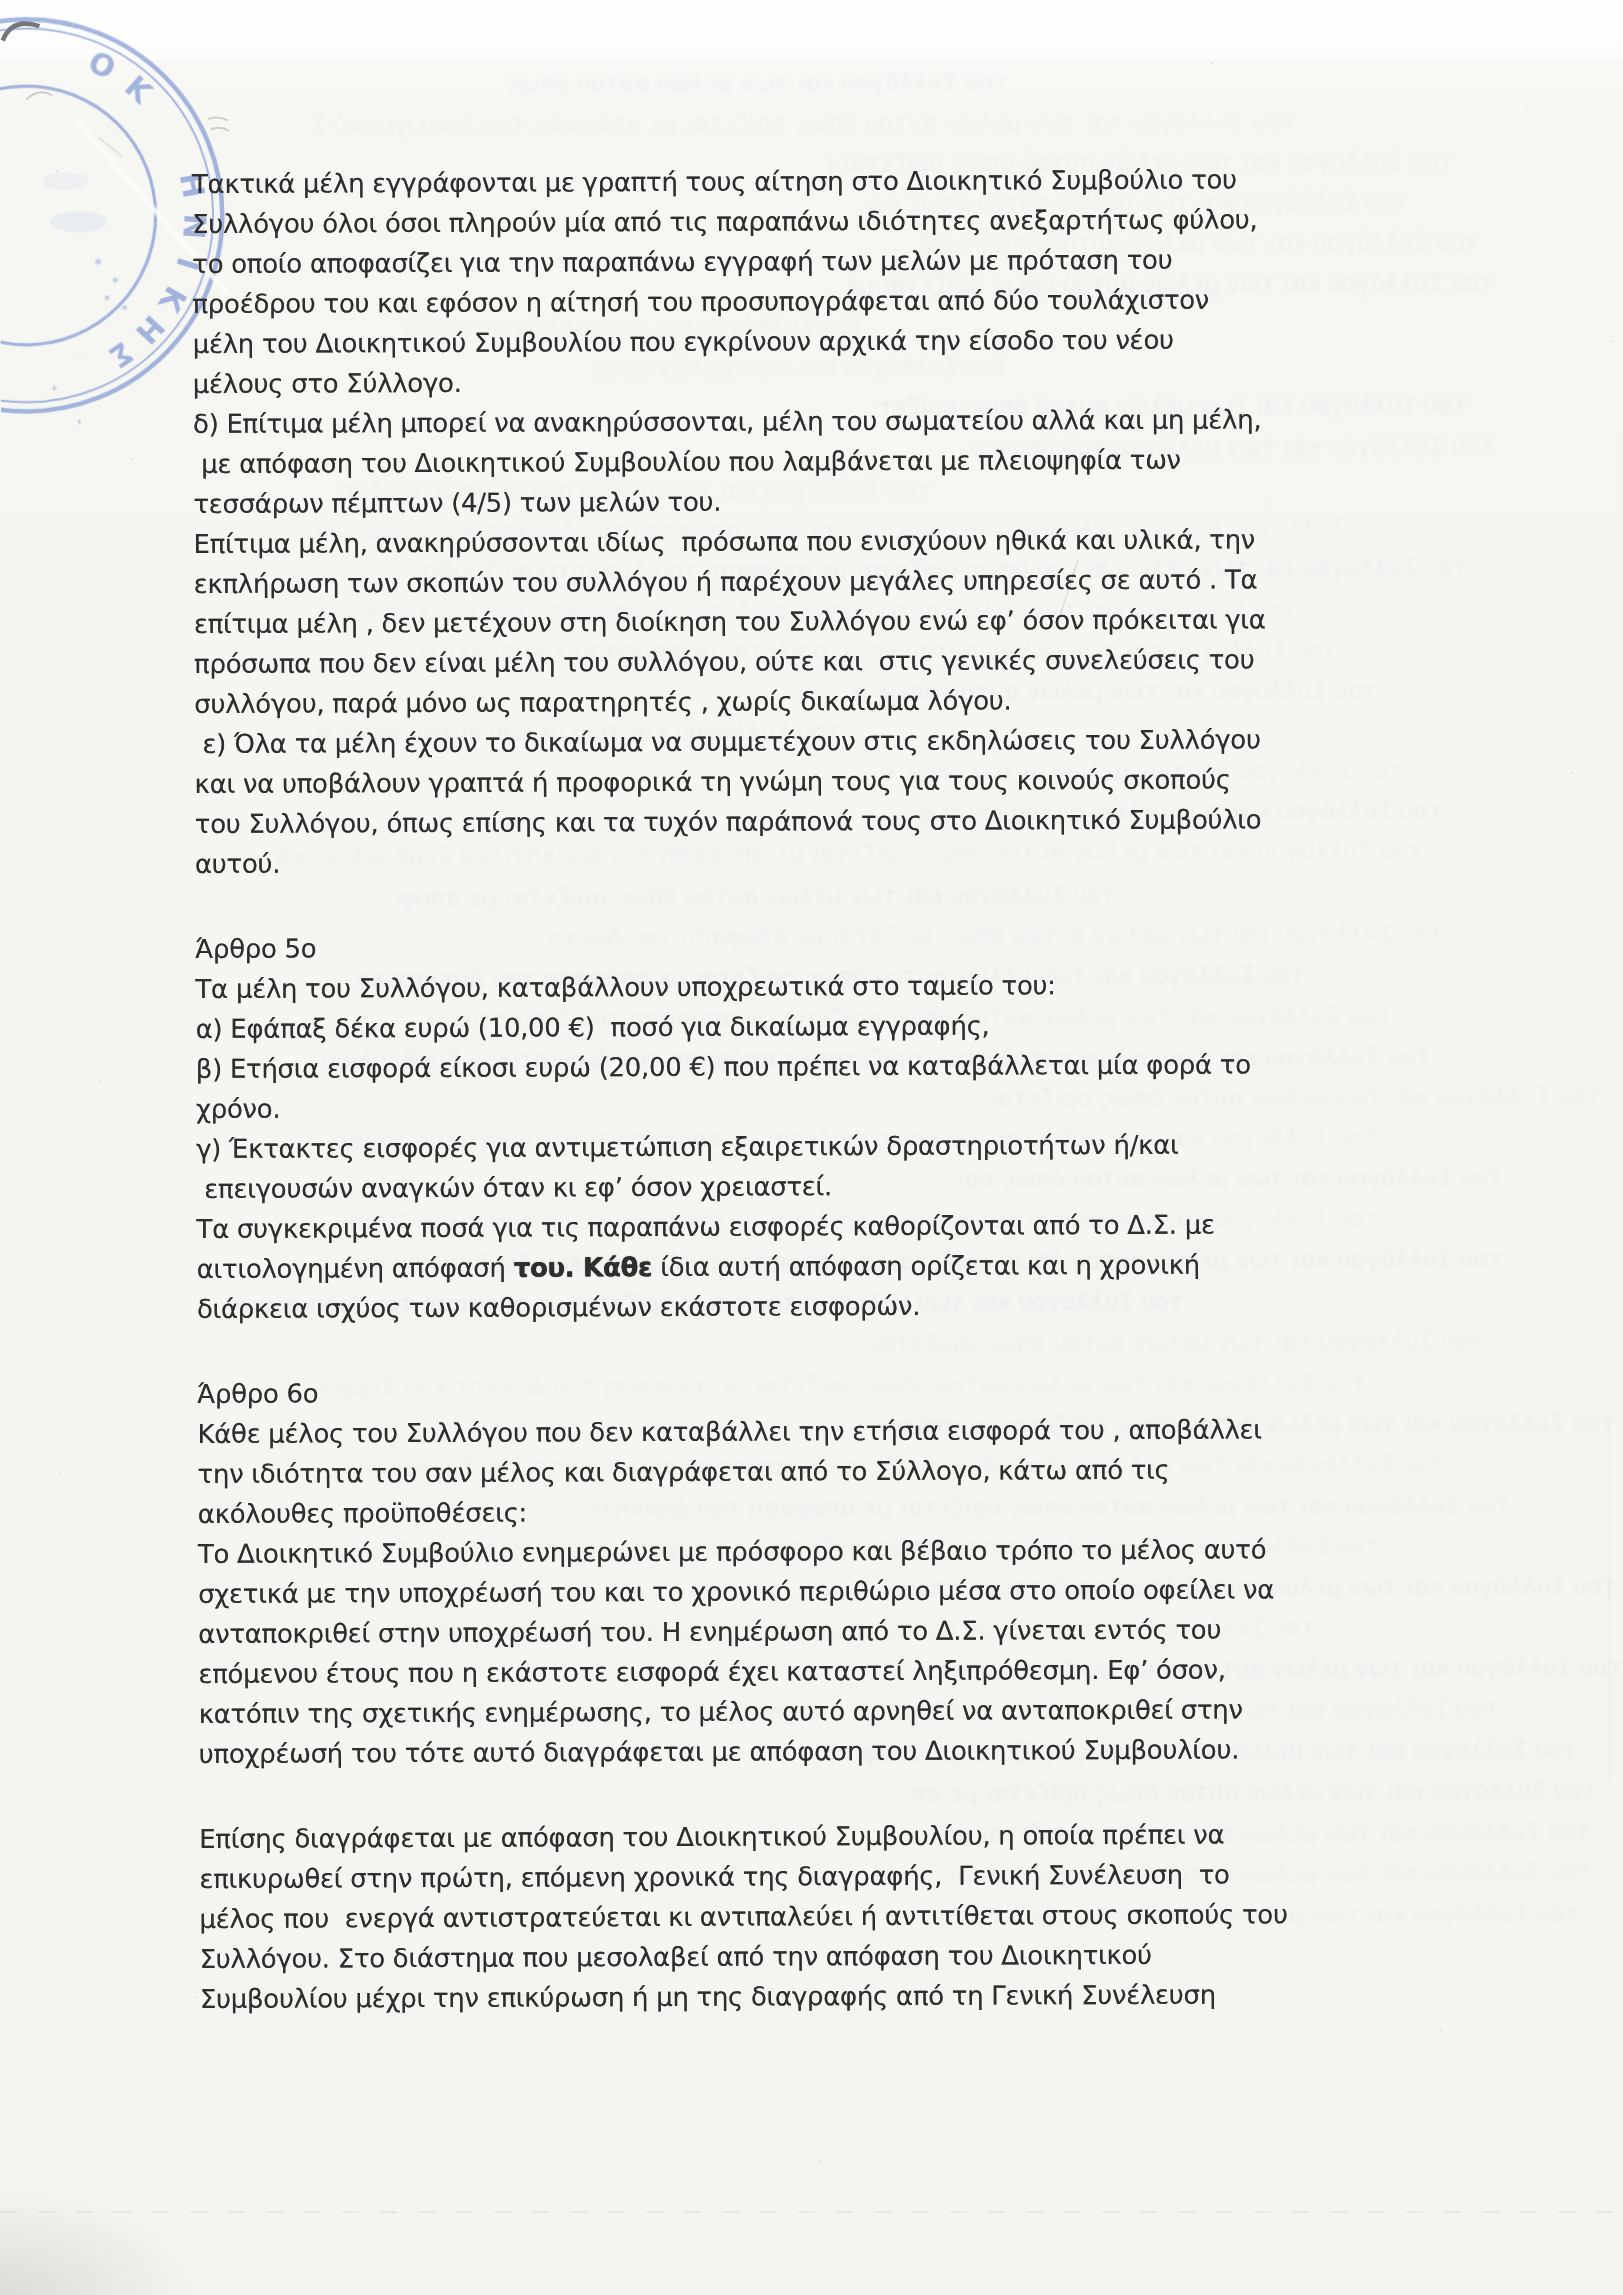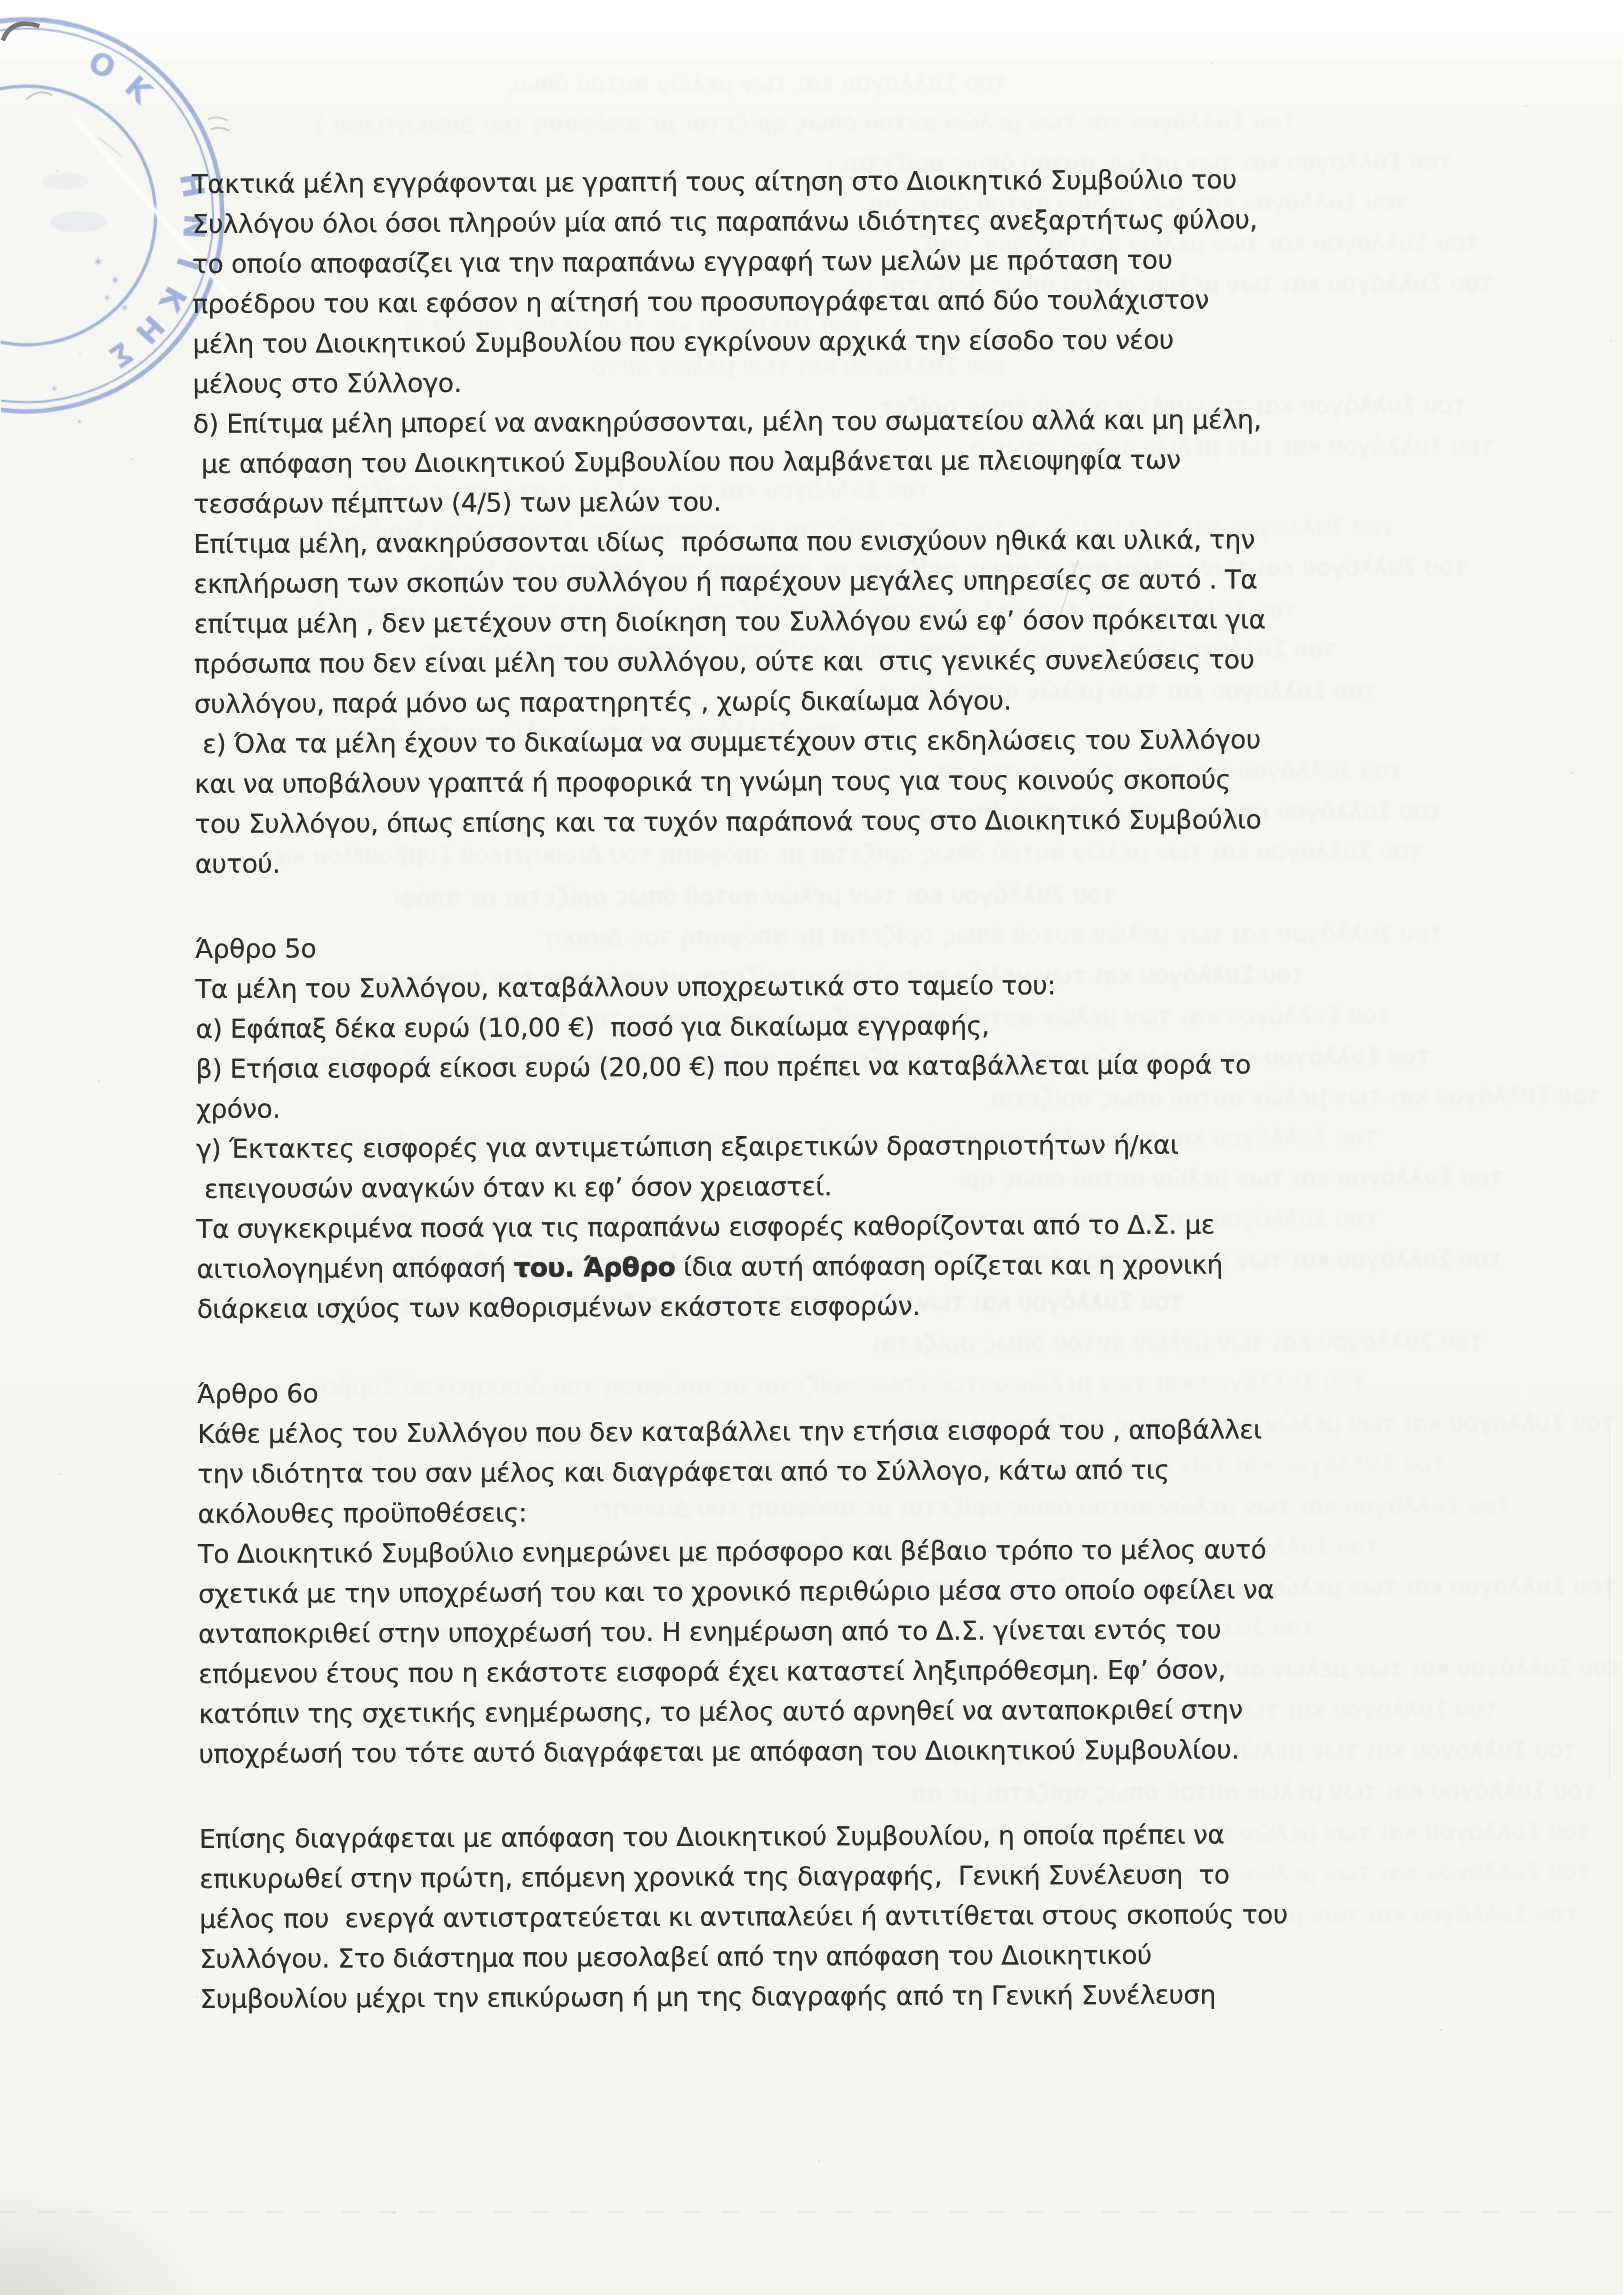--- a/index.html
+++ b/index.html
@@ -141,21 +141,21 @@
         </div>
         <div class="block gapped">
           <div class="line">Άρθρο 5ο</div>
           <div class="line">Τα μέλη του Συλλόγου, καταβάλλουν υποχρεωτικά στο ταμείο του:</div>
           <div class="line">α) Εφάπαξ δέκα ευρώ (10,00 €)  ποσό για δικαίωμα εγγραφής,</div>
           <div class="line">β) Ετήσια εισφορά είκοσι ευρώ (20,00 €) που πρέπει να καταβάλλεται μία φορά το</div>
           <div class="line">χρόνο.</div>
           <div class="line">γ) Έκτακτες εισφορές για αντιμετώπιση εξαιρετικών δραστηριοτήτων ή/και</div>
           <div class="line"> επειγουσών αναγκών όταν κι εφ’ όσον χρειαστεί.</div>
           <div class="line">Τα συγκεκριμένα ποσά για τις παραπάνω εισφορές καθορίζονται από το Δ.Σ. με</div>
-          <div class="line"><span>αιτιολογημένη απόφασή </span><span class="over-inked">του. Άρθρο</span><span> ίδια αυτή απόφαση ορίζεται και η χρονική</span></div>
+          <div class="line"><span>αιτιολογημένη απόφασή </span><span class="over-inked">του. Κάθε</span><span> ίδια αυτή απόφαση ορίζεται και η χρονική</span></div>
           <div class="line">διάρκεια ισχύος των καθορισμένων εκάστοτε εισφορών.</div>
         </div>
         <div class="block gapped">
           <div class="line">Άρθρο 6ο</div>
           <div class="line">Κάθε μέλος του Συλλόγου που δεν καταβάλλει την ετήσια εισφορά του , αποβάλλει</div>
           <div class="line">την ιδιότητα του σαν μέλος και διαγράφεται από το Σύλλογο, κάτω από τις</div>
           <div class="line">ακόλουθες προϋποθέσεις:</div>
           <div class="line">Το Διοικητικό Συμβούλιο ενημερώνει με πρόσφορο και βέβαιο τρόπο το μέλος αυτό</div>
           <div class="line">σχετικά με την υποχρέωσή του και το χρονικό περιθώριο μέσα στο οποίο οφείλει να</div>
           <div class="line">ανταποκριθεί στην υποχρέωσή του. Η ενημέρωση από το Δ.Σ. γίνεται εντός του</div>

